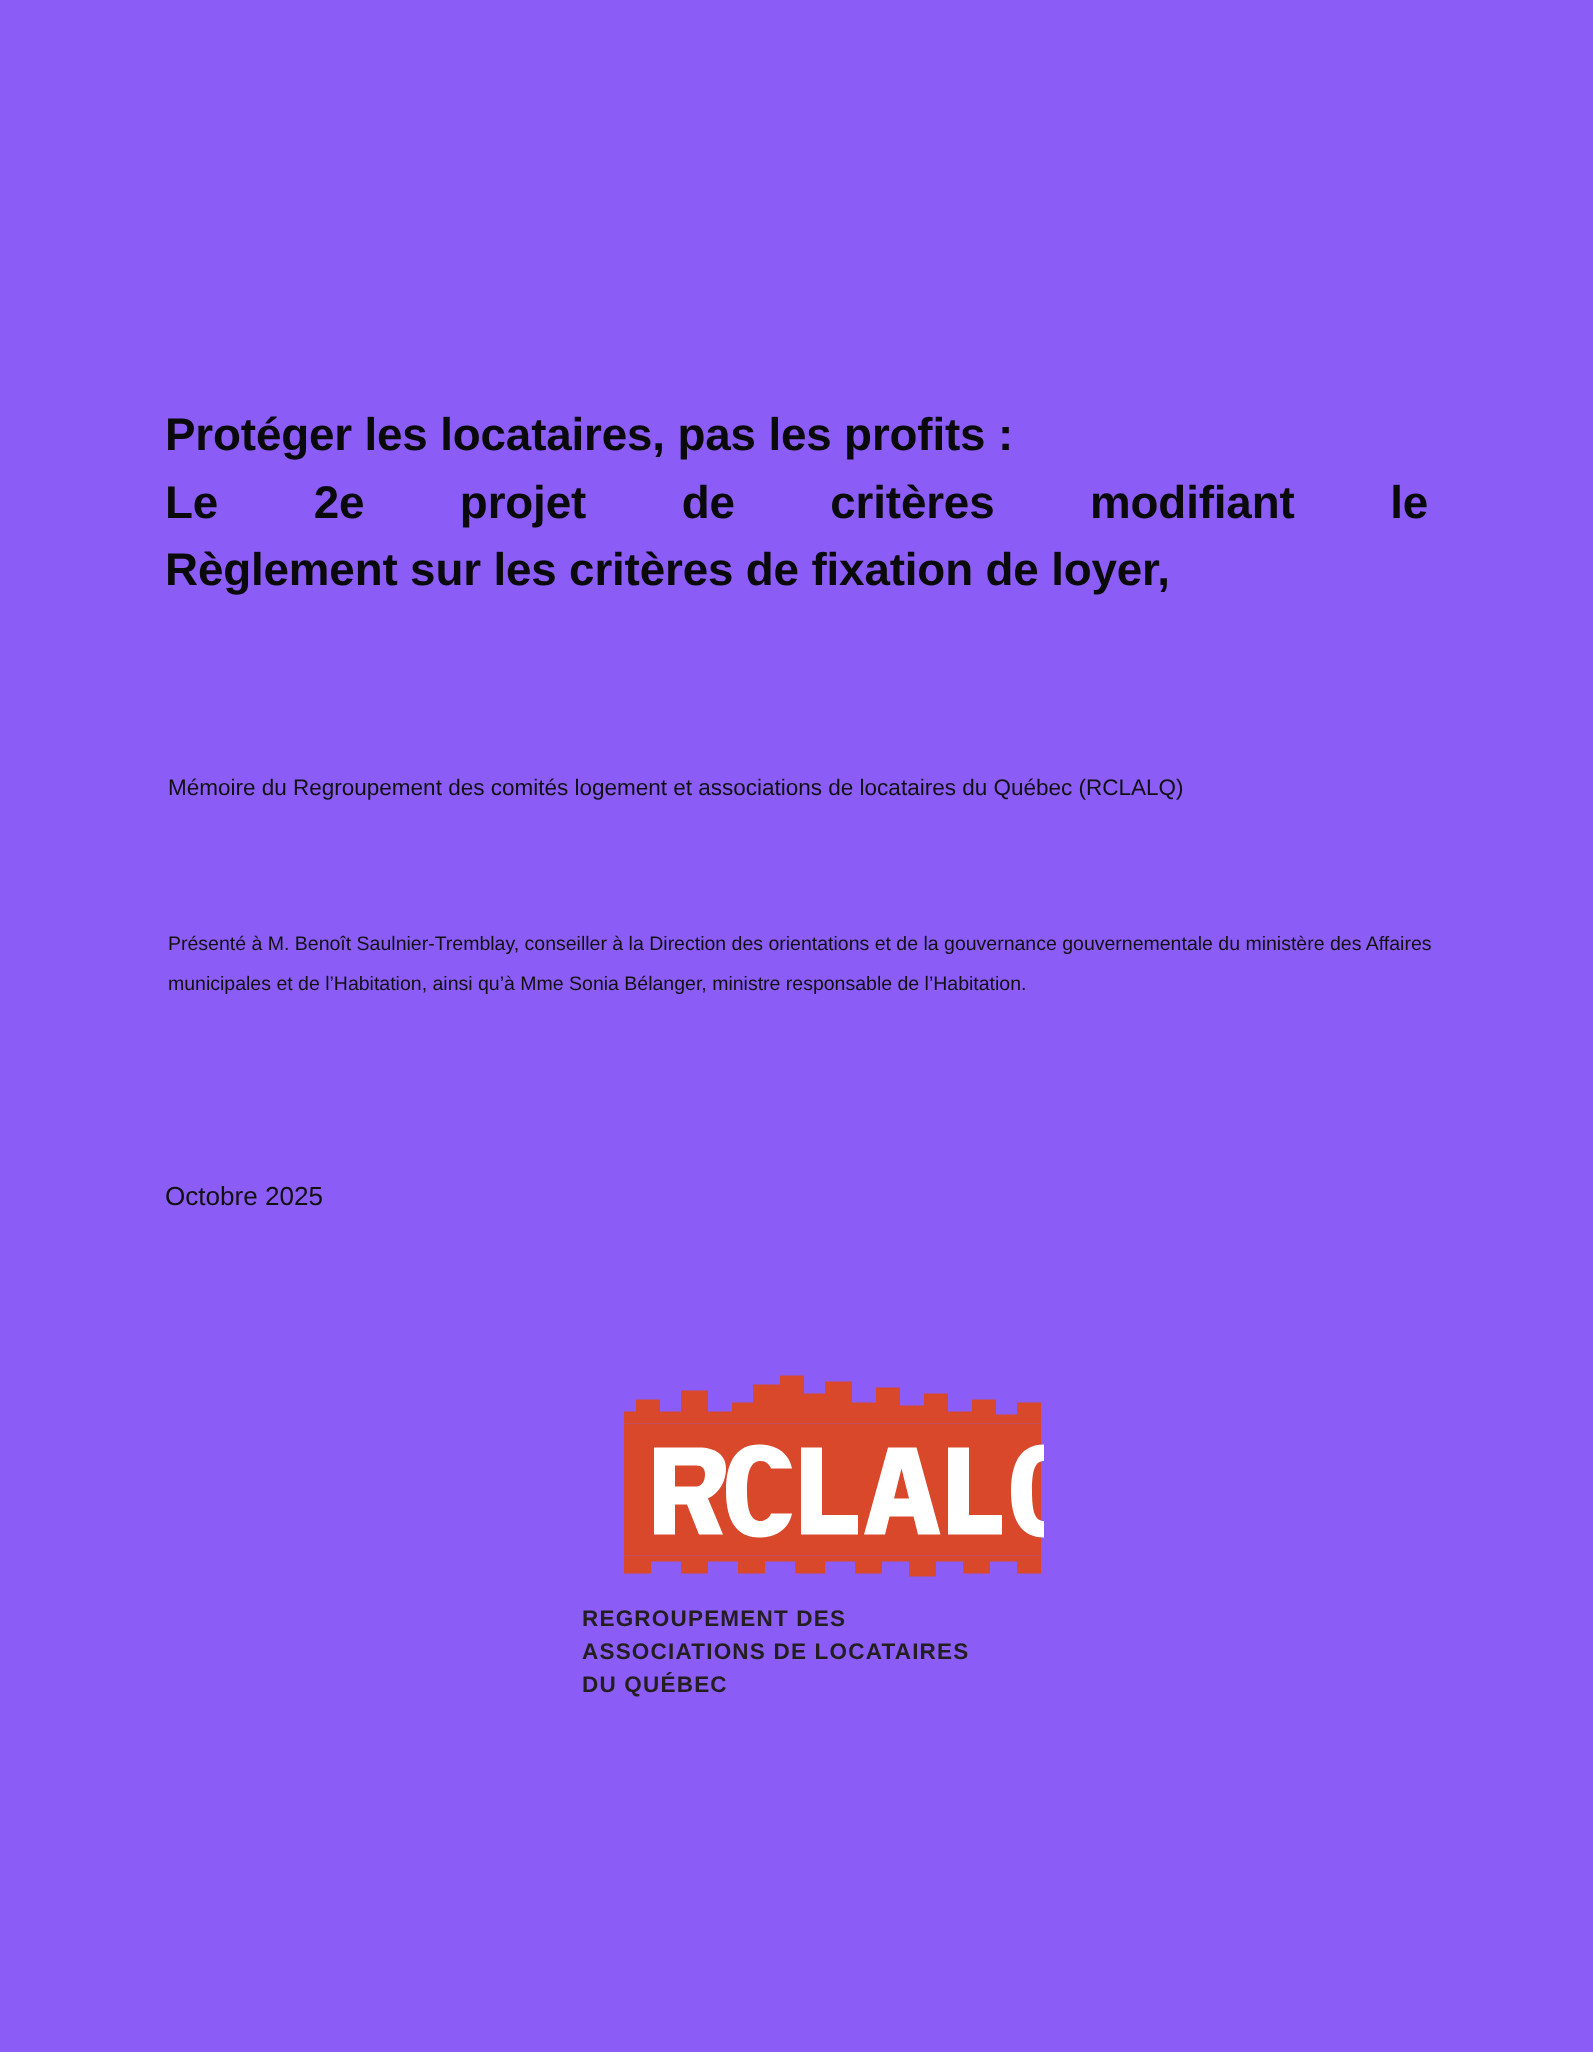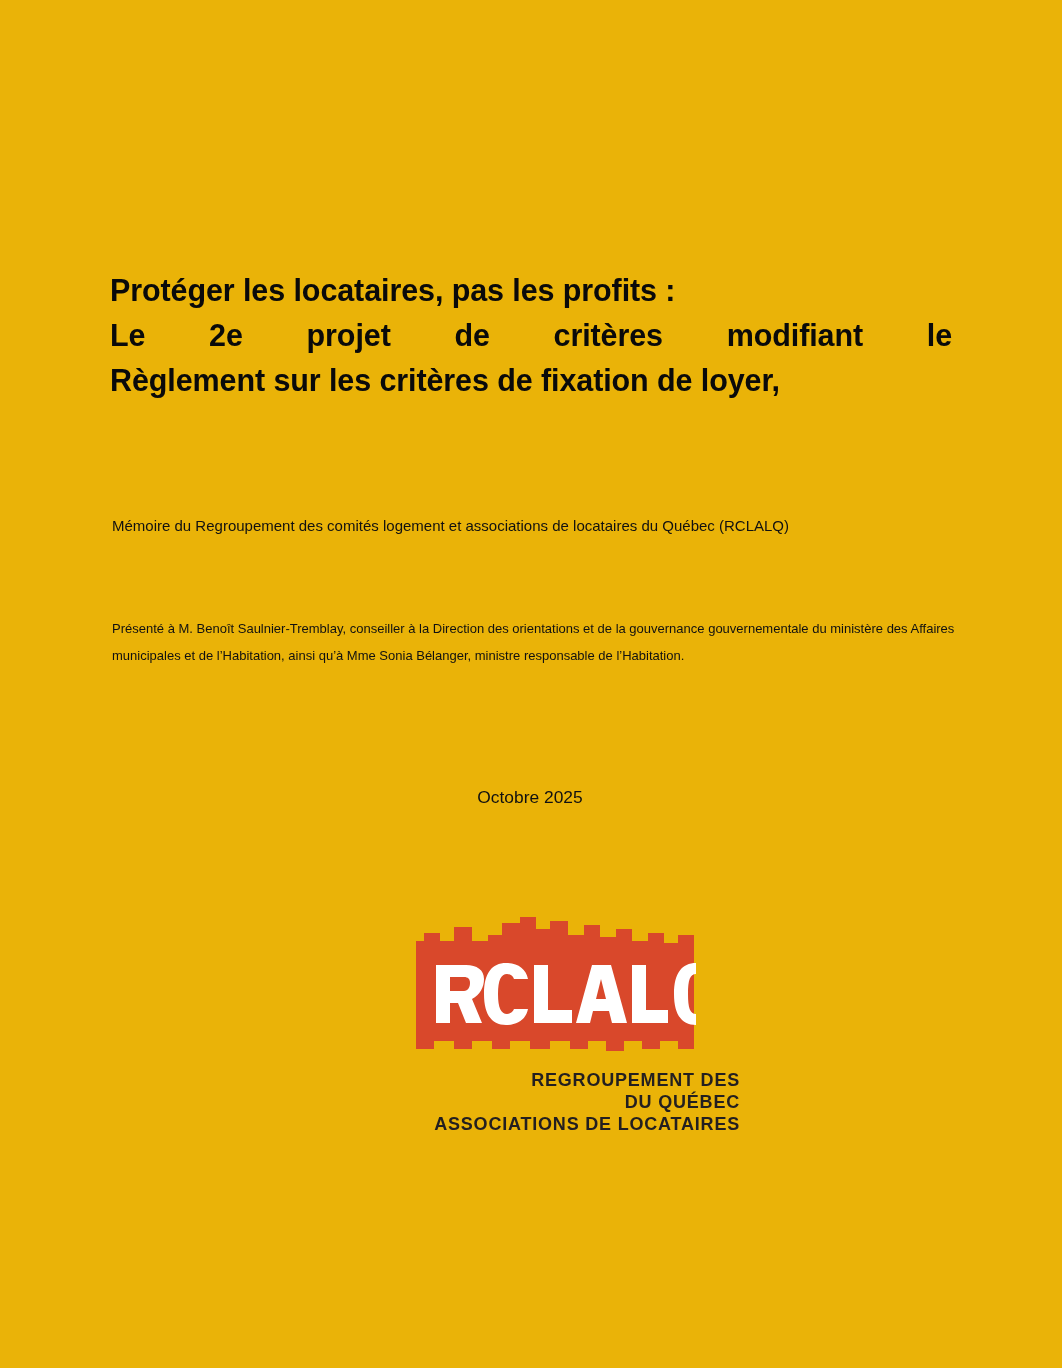--- a/index.html
+++ b/index.html
@@ -11,21 +11,21 @@
     width: 1062px;
     height: 1368px;
     position: relative;
     font-family: "Liberation Sans", sans-serif;
     color: #000000;
     overflow: hidden;
   }
   .page {
     position: absolute;
     inset: 0;
-    background: #eab308;
+    background: #8b5cf6;
   }
   .content {
     position: absolute;
     left: 110px;
     top: 0;
     width: 840px;
   }
 
   
   .title-block {
@@ -66,21 +66,20 @@
     width: 848px;
     font-size: 13px;
     line-height: 26.5px;
     color: #111111;
   }
   .date {
     position: absolute;
     top: 787px;
     left: 0;
     width: 840px;
-    text-align: center;
     font-size: 17.4px;
     color: #111111;
   }
 
   
   .logo-wrap {
     position: absolute;
     top: 915px;
     left: 270px;
     width: 360px;
@@ -91,26 +90,26 @@
     width: 300px;
     height: 140px;
     margin: 0 auto;
   }
   .logo-mark svg {
     display: block;
   }
   .logo-text {
     margin-top: 14px;
     margin-left: 8px;
-    font-size: 18px;
+    font-size: 15px;
     font-weight: bold;
     line-height: 22px;
     letter-spacing: 0.8px;
     color: #231f20;
-    text-align: right;
+    text-align: left;
   }
 </style>
 </head>
 <body>
 
 <div class="page">
   <div class="content">
 
     <div class="title-block">
       <div class="title-line">Protéger les locataires, pas les profits :</div>
@@ -139,19 +138,19 @@
             <path d="M118 64 C116 54 108 48 96 48 C82 48 74 58 74 79 C74 100 82 110 96 110 C108 110 116 104 118 94 L104 94 C103 97 100 99 97 99 C91 99 88 93 88 79 C88 65 91 59 97 59 C100 59 103 61 104 64 Z"></path>
             <path d="M124 50 L124 108 L162 108 L162 95 L138 95 L138 50 Z"></path>
             <path d="M182 50 L166 108 L180 108 L183 96 L199 96 L202 108 L217 108 L201 50 Z M186 84 L191 64 L196 84 Z"></path>
             <path d="M222 50 L222 108 L258 108 L258 95 L236 95 L236 50 Z"></path>
             <path d="M264 79 C264 58 272 48 286 48 L286 59 C280 59 278 65 278 79 C278 93 280 99 286 99 L286 110 C272 110 264 100 264 79 Z"></path>
           </g>
         </svg>
       </div>
       <div class="logo-text">
         <div>REGROUPEMENT DES</div>
+        <div>ASSOCIATIONS DE LOCATAIRES</div>
         <div>DU QUÉBEC</div>
-        <div>ASSOCIATIONS DE LOCATAIRES</div>
       </div>
     </div>
 
   </div>
 </div>
 
 </body></html>

